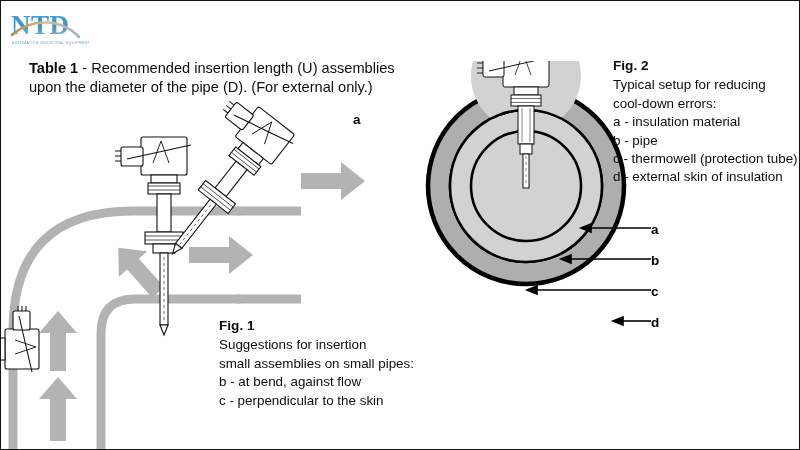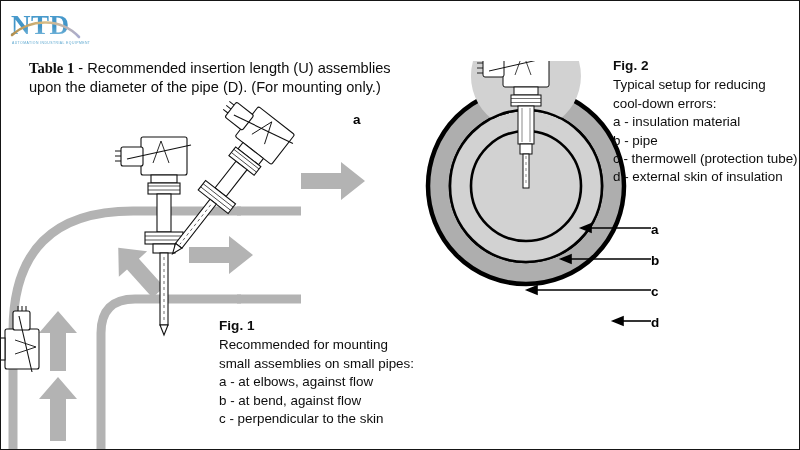--- a/index.html
+++ b/index.html
@@ -11,21 +11,21 @@
   
   #logo{position:absolute;left:8px;top:9px;width:120px;height:40px;}
   #logo .logo-svg{display:block;}
   #logo .tagline{position:absolute;left:3px;top:31px;width:116px;
       font-size:3.4px;letter-spacing:.45px;color:#5aa6cf;white-space:nowrap;
       font-family:"Liberation Sans",sans-serif;transform:scaleY(1.15);transform-origin:left top;}
 
   
   .tbl-title{position:absolute;left:28px;top:58px;width:400px;
       font-size:14.6px;line-height:19px;color:#0d0d0d;}
-  .tbl-title b{font-weight:bold;font-family:Liberation Serif, serif;}
+  .tbl-title b{font-weight:bold;}
 
   .figblock{position:absolute;font-size:13.4px;line-height:18.4px;color:#0d0d0d;}
   .figblock .figname{font-weight:bold;font-size:13.6px;display:block;margin-bottom:1px;}
   .figblock .ln{display:block;white-space:nowrap;}
   #fig1-text{left:218px;top:316px;width:230px;}
   #fig2-text{left:612px;top:56px;width:190px;}
 
   
   .canvas{position:absolute;}
   #fig1-art{left:0px;top:80px;width:440px;height:370px;}
@@ -59,21 +59,21 @@
         </linearGradient>
       </defs>
       <text x="2" y="24" font-family="'Liberation Serif','DejaVu Serif',serif" font-size="27" font-weight="bold" letter-spacing="0.5" fill="url(#ltrgrad)">NTD</text>
       <path d="M3 25 C 22 8, 52 8, 70 27" fill="none" stroke="url(#swgrad)" stroke-width="2.6" stroke-linecap="round"></path>
     </svg>
     <div class="tagline">AUTOMATION  INDUSTRIAL  EQUIPMENT</div>
   </div>
 
   <div class="tbl-title">
     <b>Table 1</b><span> - Recommended insertion length (U) assemblies</span><br>
-    <span>upon the diameter of the pipe (D). (For mounting only.)</span>
+    <span>upon the diameter of the pipe (D). (For external only.)</span>
   </div>
 
   <svg class="canvas" id="fig1-art" viewBox="0 0 440 370">
 
     <g>
 
       <path d="M 12 370 L 12 250 Q 12 130 132 130 L 240 130" fill="none" stroke="#b3b3b3" stroke-width="9"></path>
 
       <path d="M 100 370 L 100 252 Q 100 218 134 218 L 240 218" fill="none" stroke="#b3b3b3" stroke-width="9"></path>
 
@@ -210,23 +210,22 @@
     </g>
   </svg>
 
   <div class="lbl" id="lbl-a2">a</div>
   <div class="lbl" id="lbl-b2">b</div>
   <div class="lbl" id="lbl-c2">c</div>
   <div class="lbl" id="lbl-d2">d</div>
 
   <div class="figblock" id="fig1-text">
     <span class="figname">Fig. 1</span>
-    <span class="ln">Recommended for mounting</span>
+    <span class="ln">Suggestions for insertion</span>
     <span class="ln">small assemblies on small pipes:</span>
-    <span class="ln">a - at elbows, against flow</span>
     <span class="ln">b - at bend, against flow</span>
     <span class="ln">c - perpendicular to the skin</span>
   </div>
 
   <div class="figblock" id="fig2-text">
     <span class="figname">Fig. 2</span>
     <span class="ln">Typical setup for reducing</span>
     <span class="ln">cool-down errors:</span>
     <span class="ln">a - insulation material</span>
     <span class="ln">b - pipe</span>

